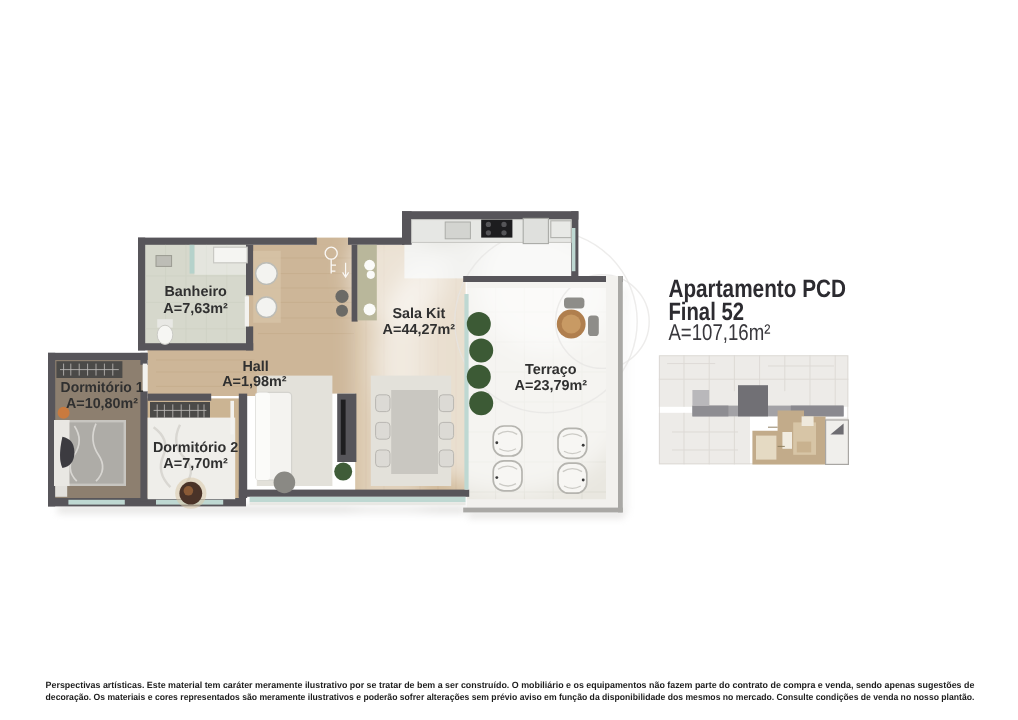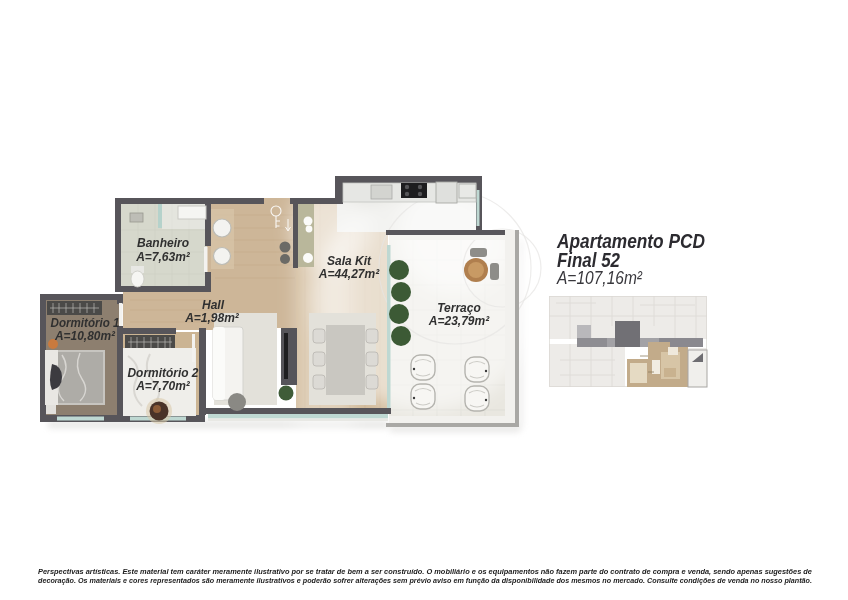--- a/index.html
+++ b/index.html
@@ -1,17 +1,17 @@
 <!DOCTYPE html>
 <html><head>
 <meta charset="utf-8">
 <style>
   html,body{margin:0;padding:0;background:#ffffff;}
   .page{position:relative;width:816px;height:600px;background:#fff;overflow:hidden;
-        font-family:"Liberation Sans", sans-serif;font-style:italic;}
+        font-family:"Liberation Sans", sans-serif;}
   svg text{font-family:"Liberation Sans", sans-serif;}
 </style>
 </head>
 <body>
 <div class="page">
 <svg width="848" height="600" viewBox="0 0 848 600">
   <defs>
     <filter id="soft" x="-50%" y="-50%" width="200%" height="200%">
       <feGaussianBlur stdDeviation="3"></feGaussianBlur>
     </filter>

